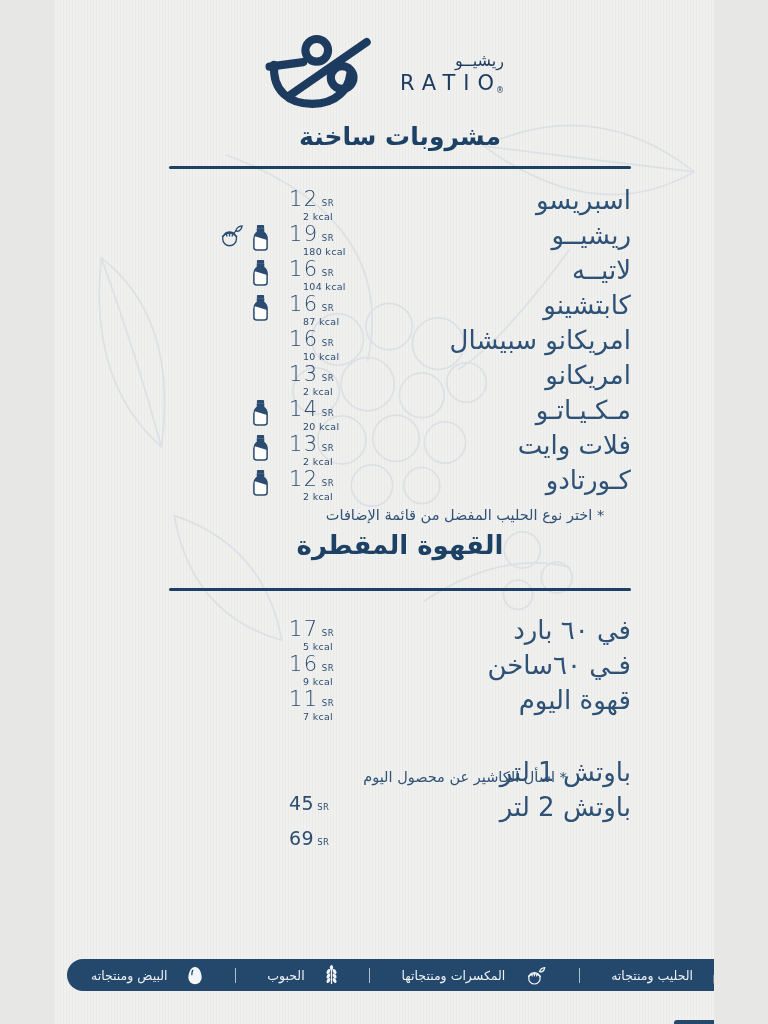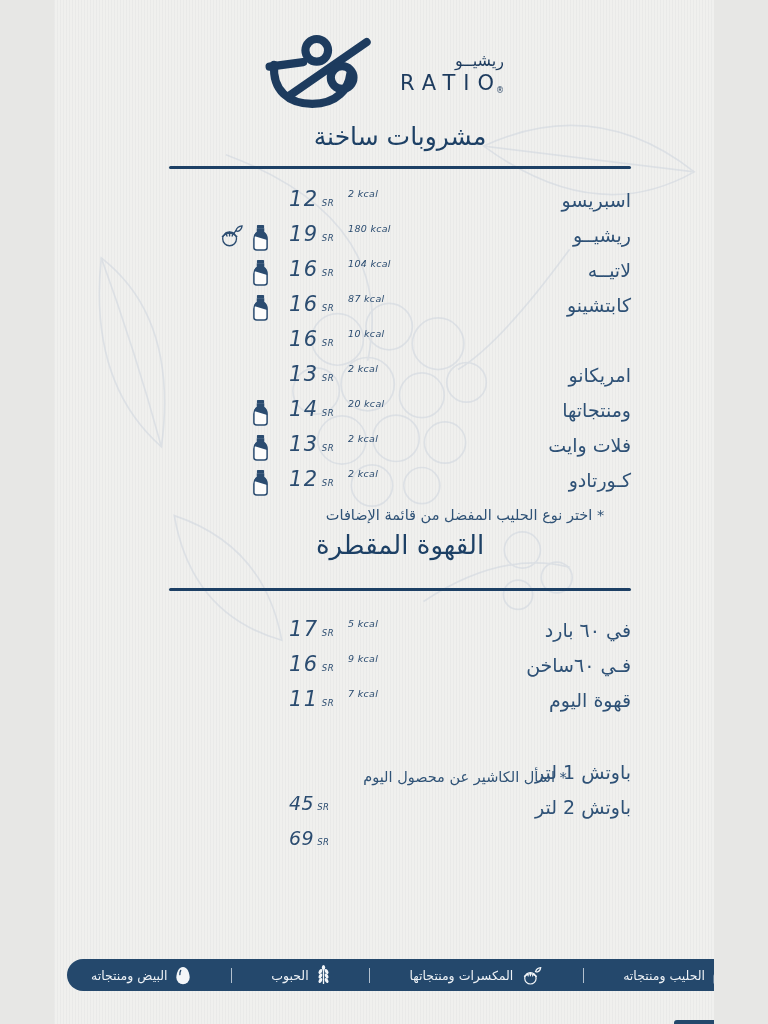--- a/index.html
+++ b/index.html
@@ -11,44 +11,44 @@
     color:#2e5176;
   }
   .wm{position:absolute;inset:0;opacity:.5;pointer-events:none;}
   
   .logo{position:absolute;top:34px;left:0;right:0;display:flex;justify-content:center;align-items:center;gap:16px;}
   .wordmark{display:flex;flex-direction:column;align-items:flex-end;}
   .brand-ar{font-size:16px;color:#1d3b5e;letter-spacing:1px;direction:rtl;margin-bottom:1px;}
   .brand-en{font-size:21px;color:#1d3b5e;letter-spacing:8px;font-weight:400;display:flex;align-items:flex-end;}
   .brand-en sup{font-size:8px;letter-spacing:0;margin-left:-6px;margin-top:1px;}
   
-  .sec-title{position:absolute;left:115px;width:462px;text-align:center;font-weight:normal;color:#1d4065;direction:rtl;}
+  .sec-title{position:absolute;left:115px;width:462px;text-align:center;font-weight:bold;color:#1d4065;direction:rtl;}
   .t1{top:122px;font-size:25px;}
   .t2{top:530px;font-size:26px;}
   .rule{position:absolute;left:115px;width:462px;height:3px;background:#1d4065;border-radius:2px;}
   .r1{top:166px;} .r2{top:588px;}
   
   .items{position:absolute;left:115px;width:462px;}
   .i1{top:188px;} .i2{top:618px;} .pouches{top:760px;}
   .row{display:flex;align-items:flex-start;height:35px;}
   .icon-slot{width:120px;box-sizing:border-box;display:flex;justify-content:flex-end;align-items:flex-start;gap:8px;padding-right:20px;padding-top:1px;}
-  .price{display:flex;flex-direction:row;font-style:italic;}
+  .price{display:flex;flex-direction:column;}
   .price-line{display:flex;align-items:baseline;gap:3px;}
   .num{font-size:21px;font-weight:200;letter-spacing:1.5px;color:#2b4c70;line-height:23px;}
   .sr{font-size:8.5px;letter-spacing:.5px;color:#2b4c70;}
   .kcal{font-size:9.5px;color:#2b4c70;margin-left:14px;letter-spacing:.3px;line-height:11px;}
-  .name{margin-left:auto;font-size:19px;color:#2e5176;line-height:25px;direction:rtl;}
+  .name{margin-left:auto;font-size:26px;color:#2e5176;line-height:25px;direction:rtl;}
   .pouch .num{font-size:19px;font-weight:400;letter-spacing:.5px;margin-top:32px;}
   
   .note{position:absolute;left:411px;transform:translateX(-50%);white-space:nowrap;font-size:14.5px;color:#2f5276;direction:rtl;}
   .n1{top:507px;text-align:center;} .n2{top:769px;}
   
   .legend{position:absolute;left:13px;top:959px;width:682px;height:32px;background:#24486c;border-radius:17px;
     display:flex;align-items:center;justify-content:space-between;padding:0 24px;box-sizing:border-box;direction:rtl;}
-  .legend-item{display:flex;align-items:center;gap:8px;color:#eef2f6;font-size:12.5px;text-align:center;}
+  .legend-item{display:flex;align-items:center;gap:20px;color:#eef2f6;font-size:12.5px;text-align:center;}
   .sep{width:1px;height:15px;background:rgba(240,244,248,.7);}
   
   .sliver-top{position:absolute;left:687px;top:930px;width:81px;height:4px;background:#24486c;border-radius:2px 0 0 2px;}
   .sliver-bottom{position:absolute;left:620px;top:1020px;width:108px;height:4px;background:#24486c;border-radius:3px 3px 0 0;}
   svg{display:block;}
 </style>
 </head>
 <body>
 
 <div class="page">
@@ -178,20 +178,21 @@
 
     <div class="row">
       <div class="icon-slot"></div>
       <div class="price">
         <div class="price-line">
             <span class="num">16</span>
             <span class="sr">SR</span>
           </div>
         <div class="kcal">10 kcal</div>
       </div>
+      <div class="name">امريكانو سبيشال</div>
     </div>
 
     <div class="row">
       <div class="icon-slot"></div>
       <div class="price">
         <div class="price-line">
             <span class="num">13</span>
             <span class="sr">SR</span>
           </div>
         <div class="kcal">2 kcal</div>
@@ -207,21 +208,21 @@
           <path d="M5.8 5 H12.2 V8.2 C14.8 10 16 12.6 16 15.6 V16.6 L2 12.4 C2.8 10.7 4.2 9.1 5.8 8.2 Z" fill="#2b4c70"></path>
         </svg>
       </div>
       <div class="price">
         <div class="price-line">
             <span class="num">14</span>
             <span class="sr">SR</span>
           </div>
         <div class="kcal">20 kcal</div>
       </div>
-      <div class="name">ومنتجاتها</div>
+      <div class="name">مـكـيـاتـو</div>
     </div>
 
     <div class="row">
       <div class="icon-slot">
         <svg width="17" height="27" viewBox="0 0 18 28">
           <rect x="5.2" y="0.8" width="7.6" height="3.8" rx="0.8" fill="#2b4c70"></rect>
           <path d="M5.8 5 V8.2 C3.2 10 2 12.6 2 15.6 V24.6 C2 26.5 3.2 27.2 5 27.2 H13 C14.8 27.2 16 26.5 16 24.6 V15.6 C16 12.6 14.8 10 12.2 8.2 V5 Z" fill="#fdfdfc" stroke="#2b4c70" stroke-width="1.6"></path>
           <path d="M5.8 5 H12.2 V8.2 C14.8 10 16 12.6 16 15.6 V16.6 L2 12.4 C2.8 10.7 4.2 9.1 5.8 8.2 Z" fill="#2b4c70"></path>
         </svg>
       </div>

